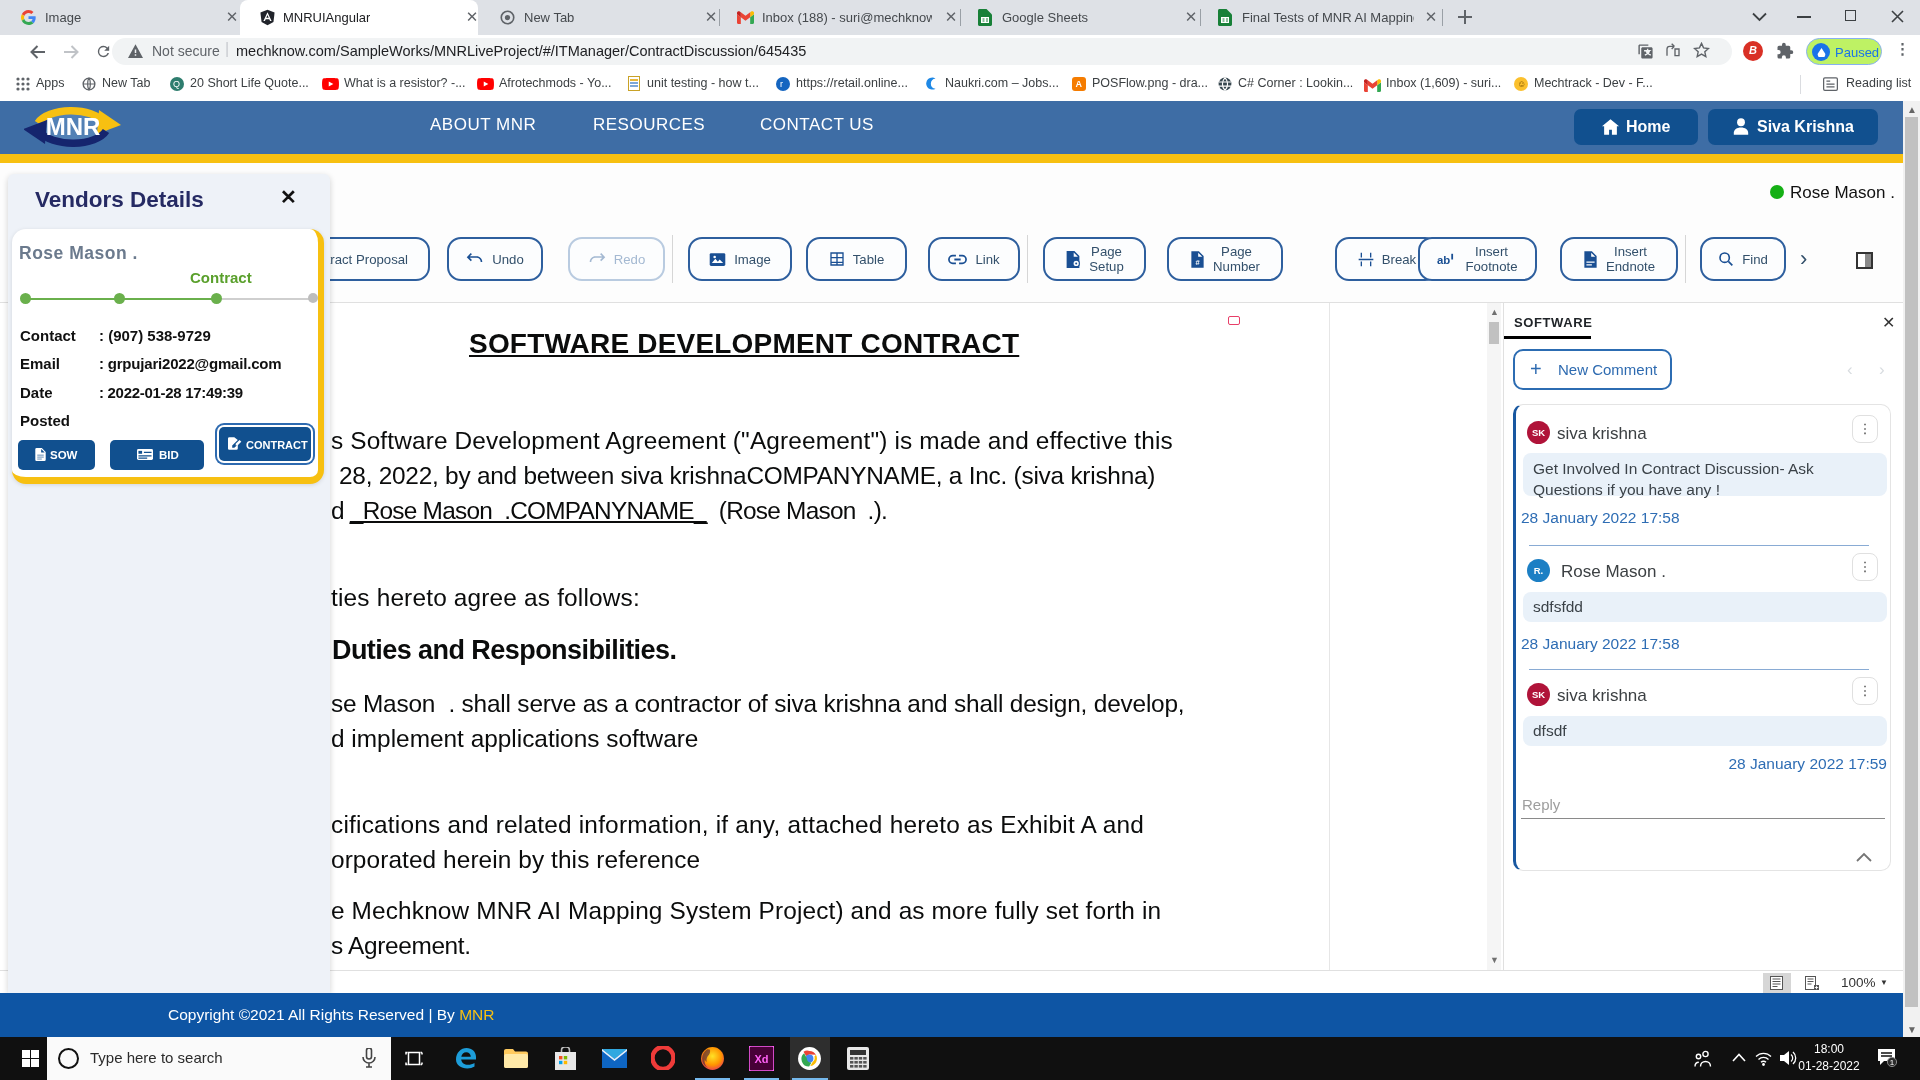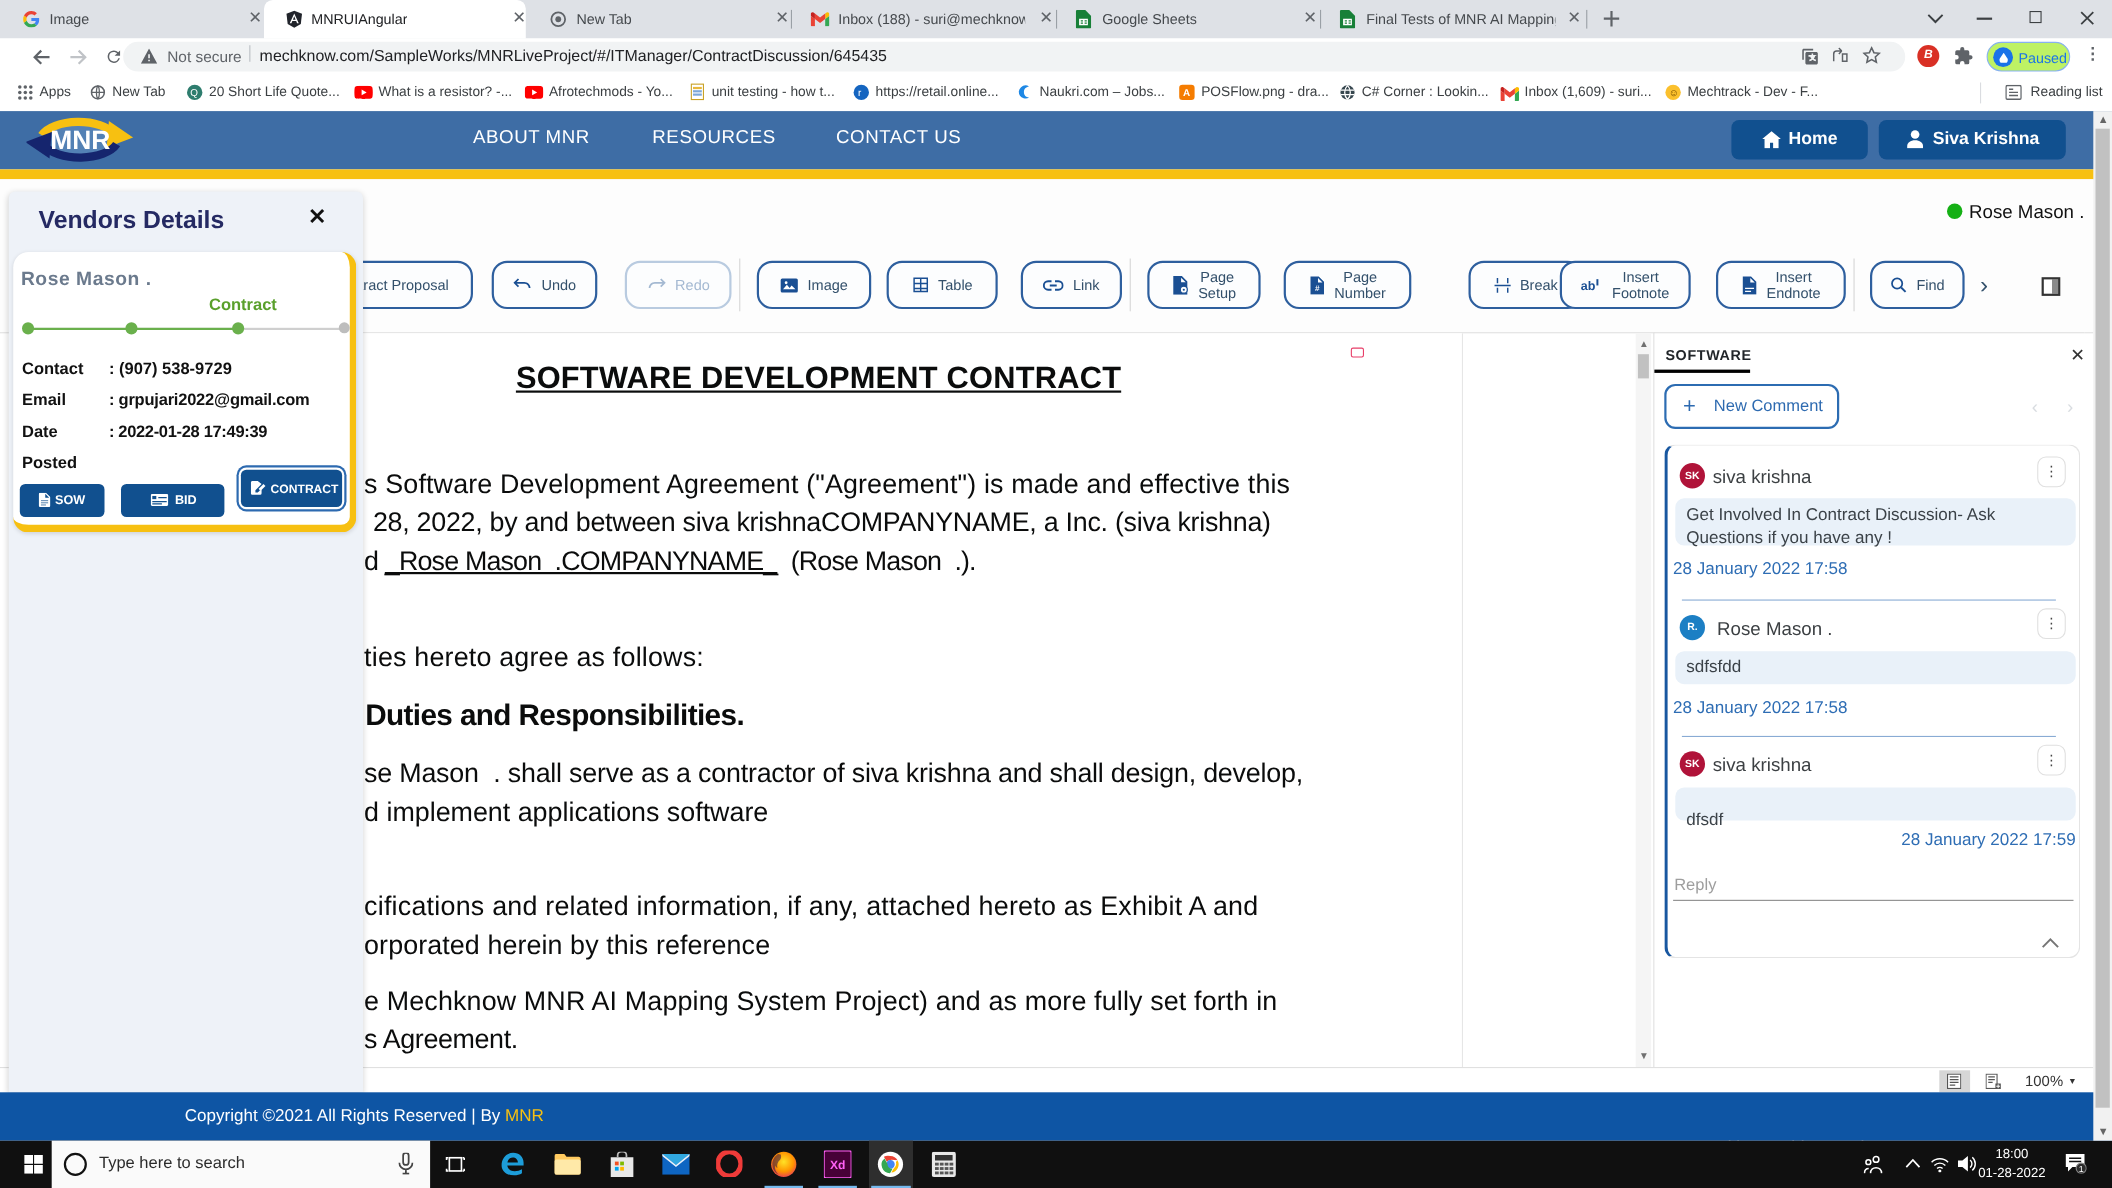--- a/index.html
+++ b/index.html
@@ -443,21 +443,21 @@
       <div class="abs" style="left:57px;top:259px;font-size:17px;color:#3c4043;">Rose Mason .</div>
       <div class="abs" style="left:348px;top:250px;width:26px;height:28px;border:1px solid #e0e0e0;border-radius:8px;color:#444;font-size:13px;text-align:center;line-height:26px;">⋮</div>
       <div class="abs" style="left:19px;top:289px;width:364px;height:30px;background:#e9f1f9;border-radius:8px;"></div>
       <div class="abs" style="left:29px;top:295px;font-size:15.5px;color:#3b4248;">sdfsfdd</div>
       <div class="abs" style="left:17px;top:332px;font-size:15.5px;color:#2e6db4;">28 January 2022 17:58</div>
       <div class="abs" style="left:25px;top:366px;width:340px;height:1px;background:#89abd4;"></div>
       <div class="abs" style="left:23px;top:380px;width:23px;height:23px;border-radius:50%;background:#b01339;color:#fff;font-size:9.5px;font-weight:bold;text-align:center;line-height:23px;">SK</div>
       <div class="abs" style="left:53px;top:383px;font-size:17px;color:#3c4043;">siva krishna</div>
       <div class="abs" style="left:348px;top:374px;width:26px;height:28px;border:1px solid #e0e0e0;border-radius:8px;color:#444;font-size:13px;text-align:center;line-height:26px;">⋮</div>
       <div class="abs" style="left:19px;top:413px;width:364px;height:30px;background:#e9f1f9;border-radius:8px;"></div>
-      <div class="abs" style="left:29px;top:434px;font-size:15.5px;color:#3b4248;">dfsdf</div>
+      <div class="abs" style="left:29px;top:419px;font-size:15.5px;color:#3b4248;">dfsdf</div>
       <div class="abs" style="left:0px;top:452px;width:383px;text-align:right;font-size:15.5px;color:#2e6db4;">28 January 2022 17:59</div>
       <div class="abs" style="left:18px;top:493px;font-size:15px;color:#9e9e9e;">Reply</div>
       <div class="abs" style="left:17px;top:515px;width:364px;height:1px;background:#8a8a8a;"></div>
       <svg style="position:absolute;left:352px;top:549px;" width="16" height="10" viewBox="0 0 16 10">
           <path fill="none" stroke="#757575" stroke-width="1.8" d="M1 9 8 2l7 7"></path>
         </svg>
     </div>
   </div>
 
   <div class="vendors">

